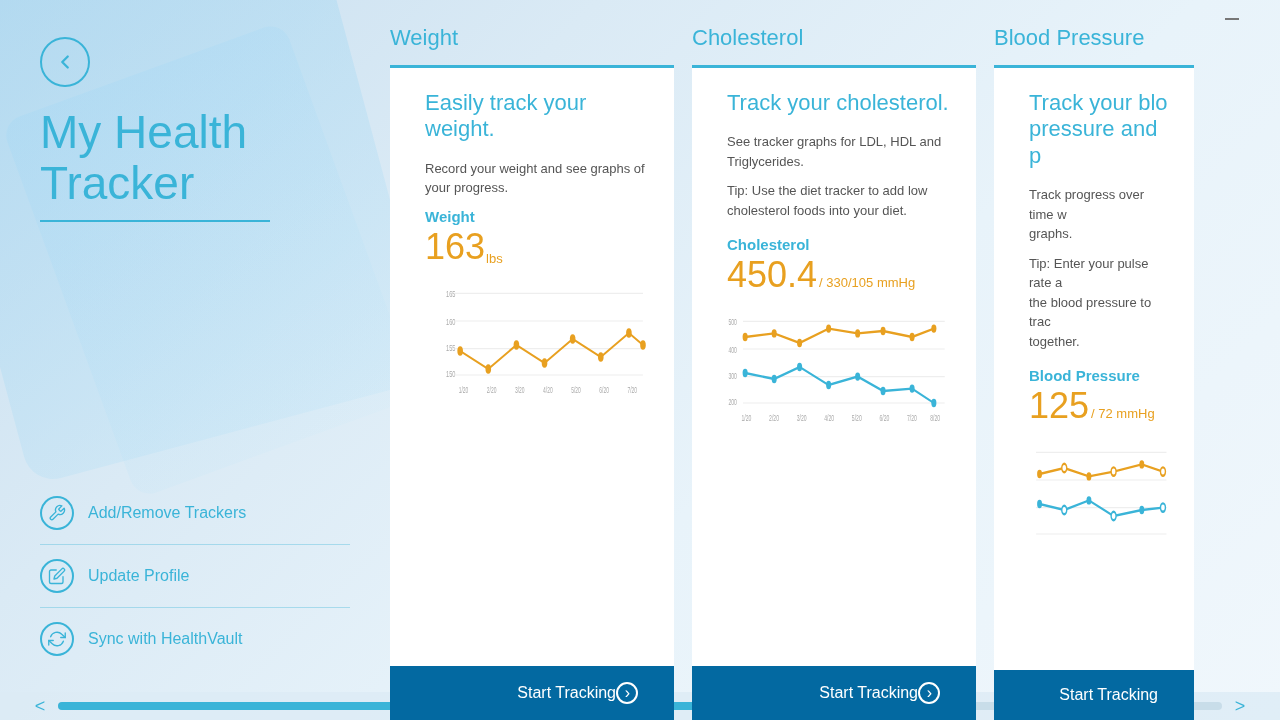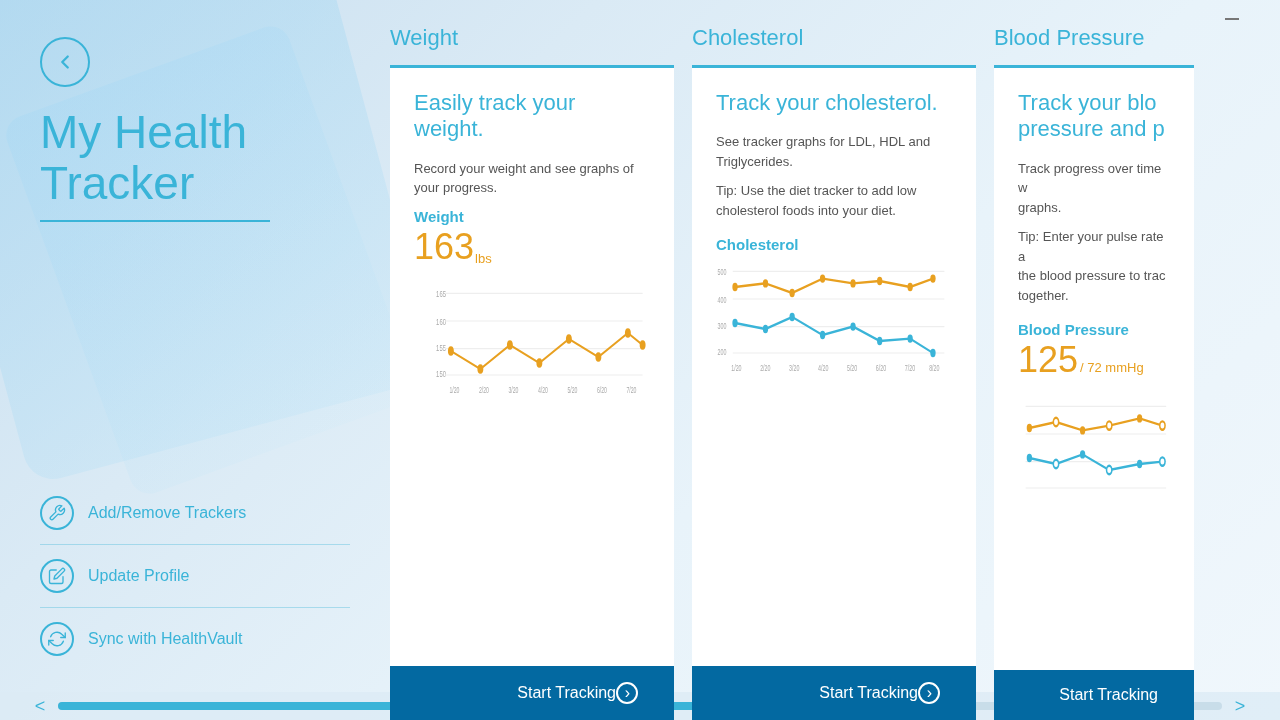--- a/index.html
+++ b/index.html
@@ -162,21 +162,21 @@
 
     .tracker-card {
       background: white;
       flex: 1;
       display: flex;
       flex-direction: column;
       position: relative;
     }
 
     .card-body {
-      padding: 22px 24px 14px 24px;
+      padding: 22px 24px 14px 35px;
       flex: 1;
     }
 
     .card-headline {
       font-size: 22px;
       font-weight: 300;
       color: #3ab4d8;
       line-height: 1.2;
       margin-bottom: 16px;
     }
@@ -434,20 +434,23 @@
 
       <div class="tracker-column">
         <div class="tracker-header">Cholesterol</div>
         <div class="tracker-header-bar"></div>
         <div class="tracker-card">
           <div class="card-body">
             <div class="card-headline">Track your cholesterol.</div>
             <div class="card-desc">See tracker graphs for LDL, HDL and Triglycerides.</div>
             <div class="card-tip">Tip: Use the diet tracker to add low cholesterol foods into your diet.</div>
             <div class="metric-label">Cholesterol</div>
+            <div class="metric-value">
+              <span>450.4</span><span class="sub" style="font-size:13px;color:#e8a020;">/ 330/105 mmHg</span>
+            </div>
             <div class="mini-chart">
               <svg width="100%" height="100%" viewBox="0 0 310 100" preserveAspectRatio="none">
 
                 <text x="2" y="15" font-size="7" fill="#aaa">500</text>
                 <text x="2" y="38" font-size="7" fill="#aaa">400</text>
                 <text x="2" y="60" font-size="7" fill="#aaa">300</text>
                 <text x="2" y="82" font-size="7" fill="#aaa">200</text>
 
                 <line x1="22" y1="12" x2="300" y2="12" stroke="#eee" stroke-width="1"></line>
                 <line x1="22" y1="35" x2="300" y2="35" stroke="#eee" stroke-width="1"></line>

